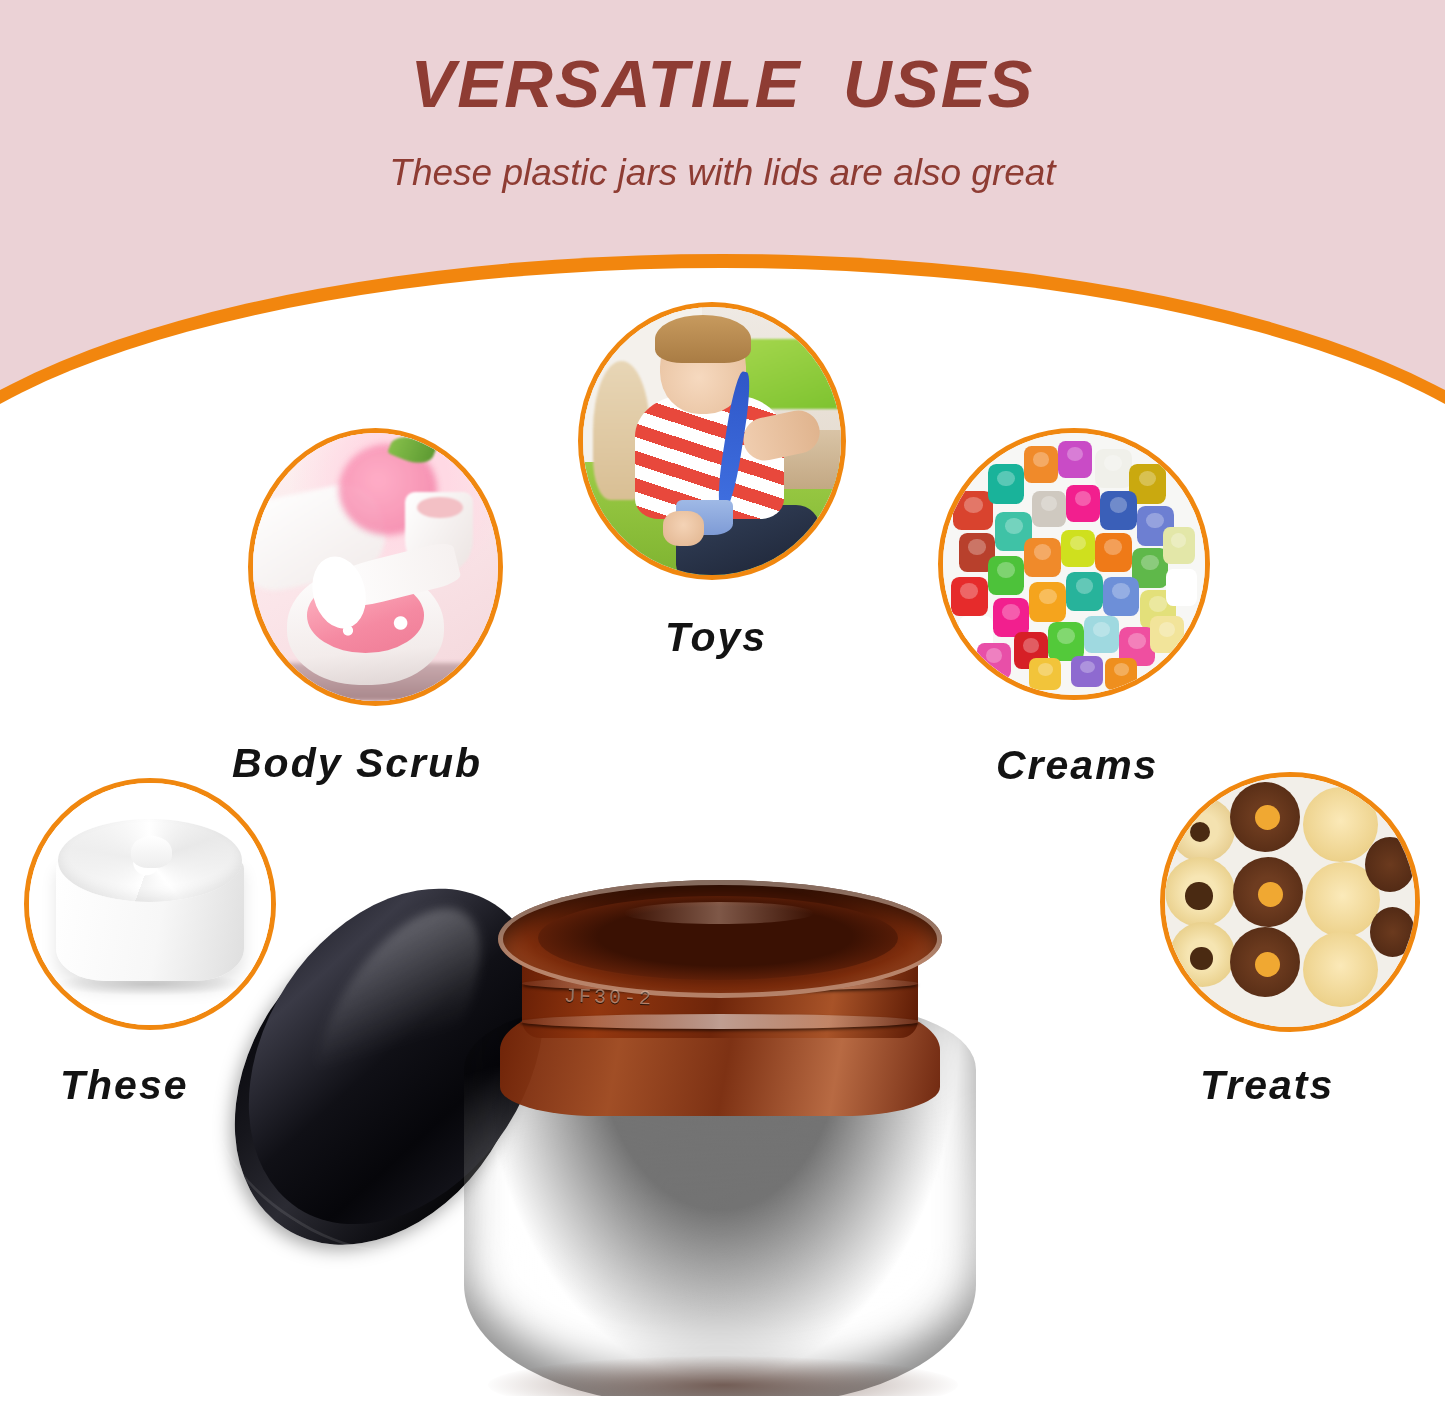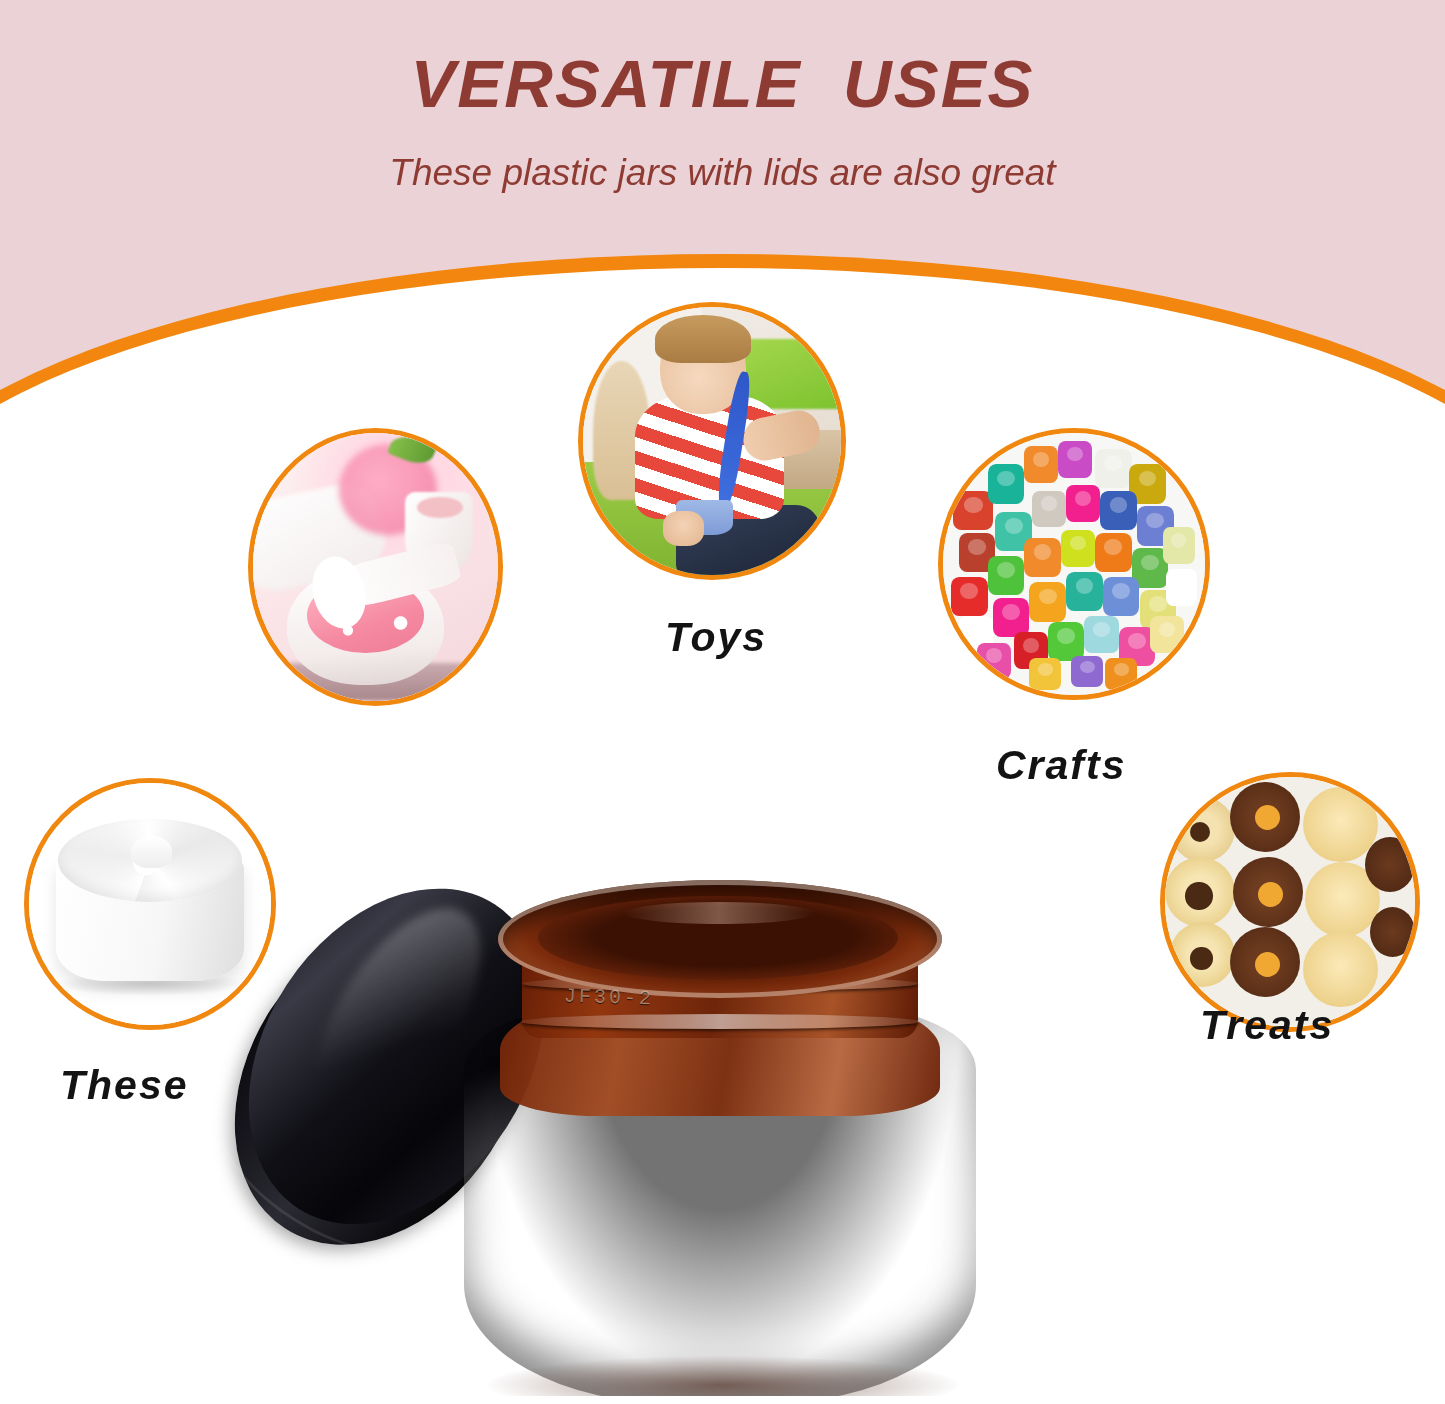--- a/index.html
+++ b/index.html
@@ -382,20 +382,21 @@
       <div class="scrub-towel"></div>
       <div class="scrub-pinkblob"></div>
       <div class="scrub-leaf"></div>
       <div class="scrub-cup"></div>
       <div class="scrub-base"></div>
       <div class="scrub-bowl"></div>
       <div class="scrub-salt"></div>
       <div class="scrub-spoon"></div>
     </div>
   </div>
+  <div class="caption" style="left:232px;top:740px;">Body Scrub</div>
 
   <div class="circ" style="left:578px;top:302px;width:268px;height:278px;">
     <div class="art toys-bg">
       <div class="toys-wall"></div>
       <div class="toys-green"></div>
       <div class="toys-grass"></div>
       <div class="toys-floor"></div>
       <div class="toys-hair-girl"></div>
       <div class="toys-pants"></div>
       <div class="toys-shirt"></div>
@@ -441,21 +442,21 @@
       <div class="bead" style="left:27%;top:76%;width:13%;height:14%;background:#d61f26;"></div>
       <div class="bead" style="left:40%;top:72%;width:14%;height:15%;background:#53c93a;"></div>
       <div class="bead" style="left:54%;top:70%;width:13%;height:14%;background:#9fd9e0;"></div>
       <div class="bead" style="left:67%;top:74%;width:14%;height:15%;background:#ef4fa0;"></div>
       <div class="bead" style="left:79%;top:70%;width:13%;height:14%;background:#f2e49a;"></div>
       <div class="bead" style="left:33%;top:86%;width:12%;height:12%;background:#f2c43a;"></div>
       <div class="bead" style="left:49%;top:85%;width:12%;height:12%;background:#8e6ad0;"></div>
       <div class="bead" style="left:62%;top:86%;width:12%;height:12%;background:#ef8f1e;"></div>
     </div>
   </div>
-  <div class="caption" style="left:996px;top:742px;">Crafts</div>
+  <div class="caption" style="left:996px;top:742px;">Creams</div>
 
   <div class="circ" style="left:24px;top:778px;width:252px;height:252px;">
     <div class="art creams-bg">
       <div class="cream-shadow"></div>
       <div class="cream-jar"></div>
       <div class="cream-swirl"></div>
       <div class="cream-peak"></div>
     </div>
   </div>
   <div class="caption" style="left:60px;top:1062px;">These</div>
@@ -475,21 +476,21 @@
       <div class="cookie" style="left:82%;top:52%;width:18%;height:20%;background:radial-gradient(circle at 50% 50%,#6b3a1e,#4a2512);"></div>
 
       <div style="position:absolute;left:10%;top:18%;width:8%;height:8%;border-radius:50%;background:#4a2a12;"></div>
       <div style="position:absolute;left:36%;top:11%;width:10%;height:10%;border-radius:50%;background:#f0a832;"></div>
       <div style="position:absolute;left:8%;top:42%;width:11%;height:11%;border-radius:50%;background:#4a2a12;"></div>
       <div style="position:absolute;left:37%;top:42%;width:10%;height:10%;border-radius:50%;background:#f0a832;"></div>
       <div style="position:absolute;left:10%;top:68%;width:9%;height:9%;border-radius:50%;background:#4a2a12;"></div>
       <div style="position:absolute;left:36%;top:70%;width:10%;height:10%;border-radius:50%;background:#f0a832;"></div>
     </div>
   </div>
-  <div class="caption" style="left:1200px;top:1002px;">Treats</div>
+  <div class="caption" style="left:1200px;top:1062px;">Treats</div>
 
   <div class="product">
 
     <div class="lid">
       <div class="lid-side"></div>
       <div class="lid-top"></div>
       <div class="lid-gloss"></div>
       <div class="lid-rim"></div>
     </div>
 

